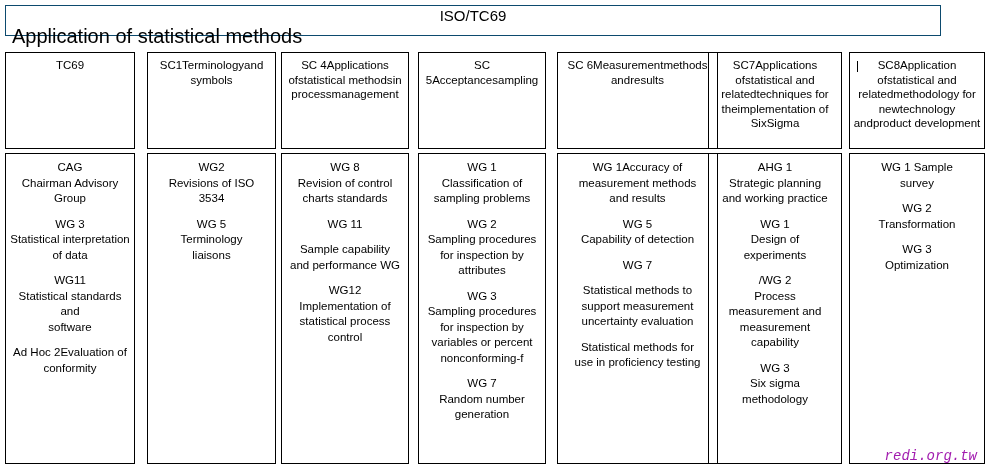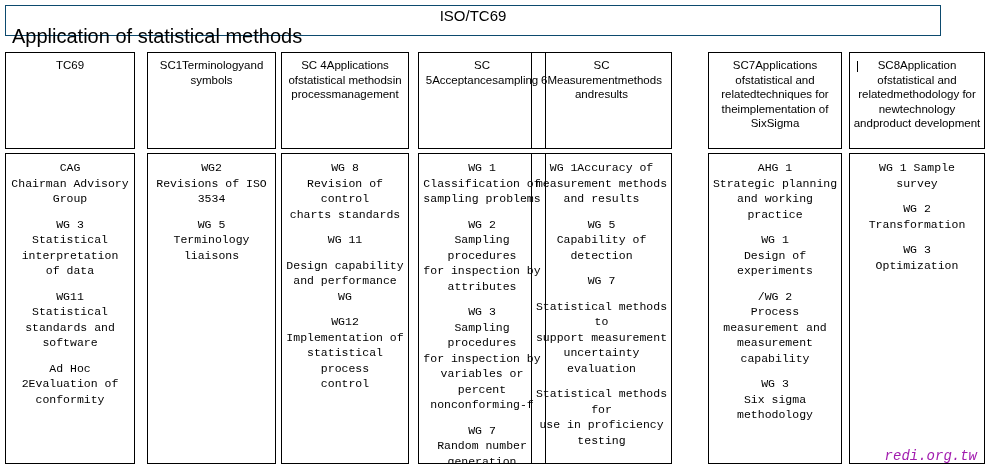--- a/index.html
+++ b/index.html
@@ -76,21 +76,20 @@
     border: 1px solid #000;
     box-sizing: border-box;
     text-align: center;
     font-size: 11.5px;
     line-height: 15.5px;
     padding: 6px 2px 0 2px;
     overflow: hidden;
   }
   .entry {
     margin: 0 0 10px 0;
-    font-family: Liberation Mono, monospace;
   }
   .entry:last-child { margin-bottom: 0; }
   .entry .ln { display: block; }
 
   
   .tick {
     position: absolute;
     left: 7px;
     top: 8px;
     width: 1px;
@@ -165,21 +164,21 @@
         <div class="col-body">
           <div class="entry">
             <span class="ln">WG 8</span>
             <span class="ln">Revision of control</span>
             <span class="ln">charts standards</span>
           </div>
           <div class="entry">
             <span class="ln">WG 11</span>
           </div>
           <div class="entry">
-            <span class="ln">Design capability</span>
+            <span class="ln">Sample capability</span>
             <span class="ln">and performance WG</span>
           </div>
           <div class="entry">
             <span class="ln">WG12</span>
             <span class="ln">Implementation of</span>
             <span class="ln">statistical process</span>
             <span class="ln">control</span>
           </div>
         </div>
       </div>
@@ -204,21 +203,21 @@
             <span class="ln">variables or percent</span>
             <span class="ln">nonconforming-f</span>
           </div>
           <div class="entry">
             <span class="ln">WG 7</span>
             <span class="ln">Random number</span>
             <span class="ln">generation</span>
           </div>
         </div>
       </div>
-      <div class="col" style="left: 531px; width: 141px;">
+      <div class="col" style="left: 557px; width: 141px; padding-left: 20px;">
         <div class="col-head"><span class="ln">SC 6</span><span class="ln">Measurement</span><span class="ln">methods and</span><span class="ln">results</span></div>
         <div class="col-body">
           <div class="entry">
             <span class="ln">WG 1Accuracy of</span>
             <span class="ln">measurement methods</span>
             <span class="ln">and results</span>
           </div>
           <div class="entry">
             <span class="ln">WG 5</span>
             <span class="ln">Capability of detection</span>

